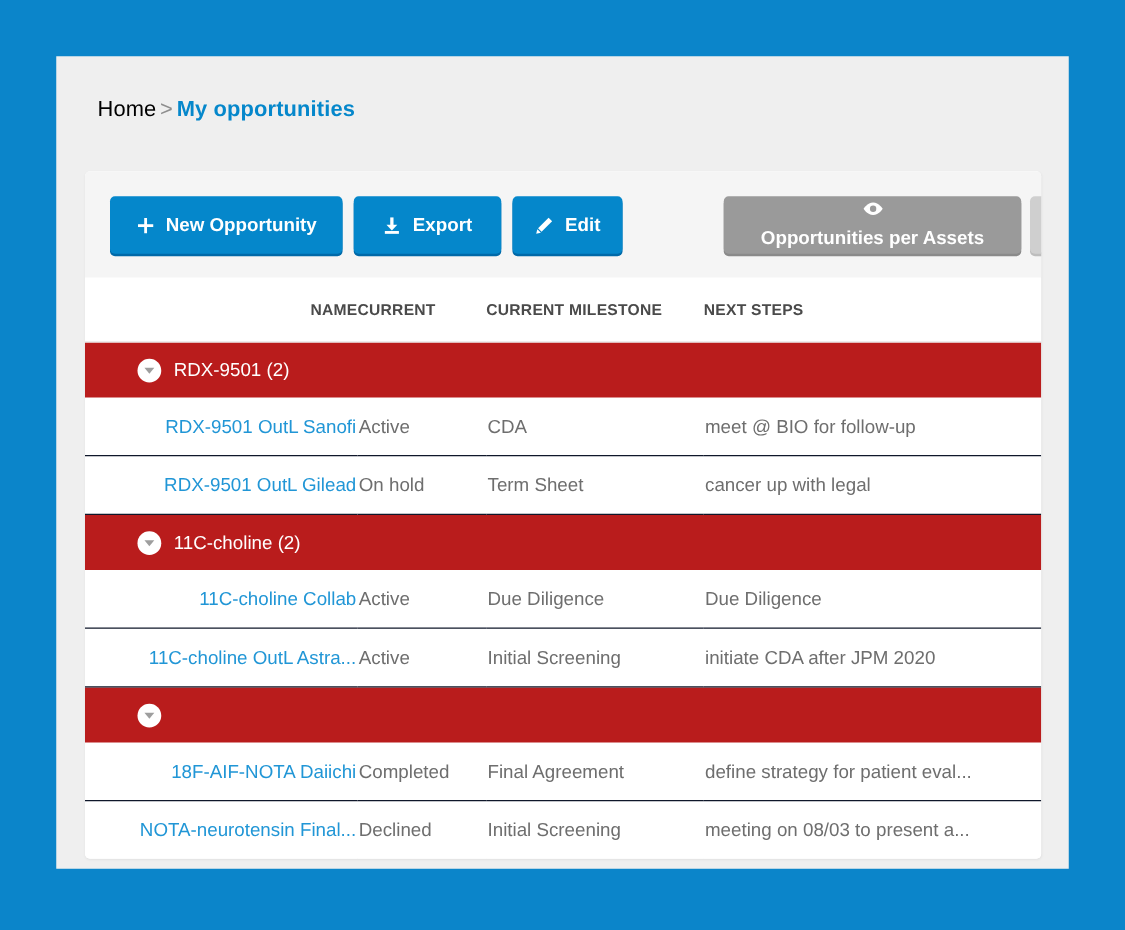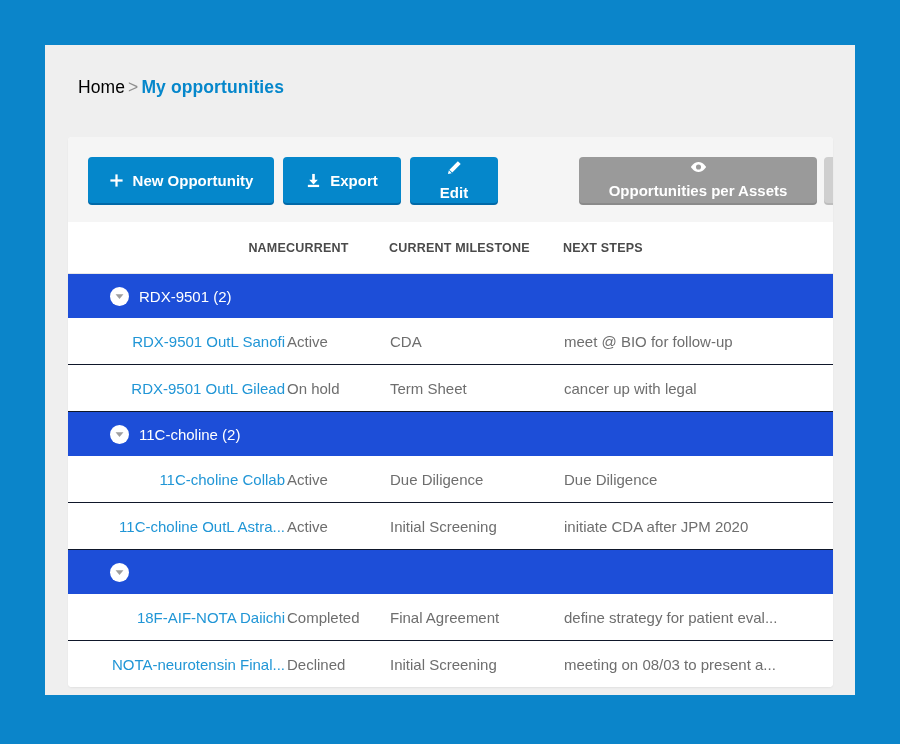--- a/index.html
+++ b/index.html
@@ -88,21 +88,21 @@
     padding: 0 18px;
     box-sizing: border-box;
     white-space: nowrap;
   }
   .btn-primary {
     background: #0587cb;
     box-shadow: 0 2px 0 #0069a8;
   }
   .btn-new { min-width: 186px; }
   .btn-export { min-width: 118px; }
-  .btn-edit { min-width: 88px; flex-direction: column; }
+  .btn-edit { min-width: 88px; }
 
   .btn-group-right {
     position: absolute;
     left: 511px;
     top: 20px;
     display: flex;
     gap: 7px;
   }
   .btn-toggle {
     background: #9a9a9a;
@@ -144,21 +144,21 @@
   }
   .col-name     { width: 218px; }
   .col-status   { width: 103px; }
   .col-mile     { width: 174px; }
   .col-next     { width: 270px; }
 
   .tbl th:first-child,
   .tbl td:first-child { padding-left: 21px; text-align: right; }
 
   .group-row td {
-    background: #1d4ed8;
+    background: #b91c1c;
     padding: 0;
   }
   .group-cell {
     display: flex;
     align-items: center;
     gap: 10px;
     height: 44px;
     padding-left: 21px;
     color: #ffffff;
     font-size: 15px;

